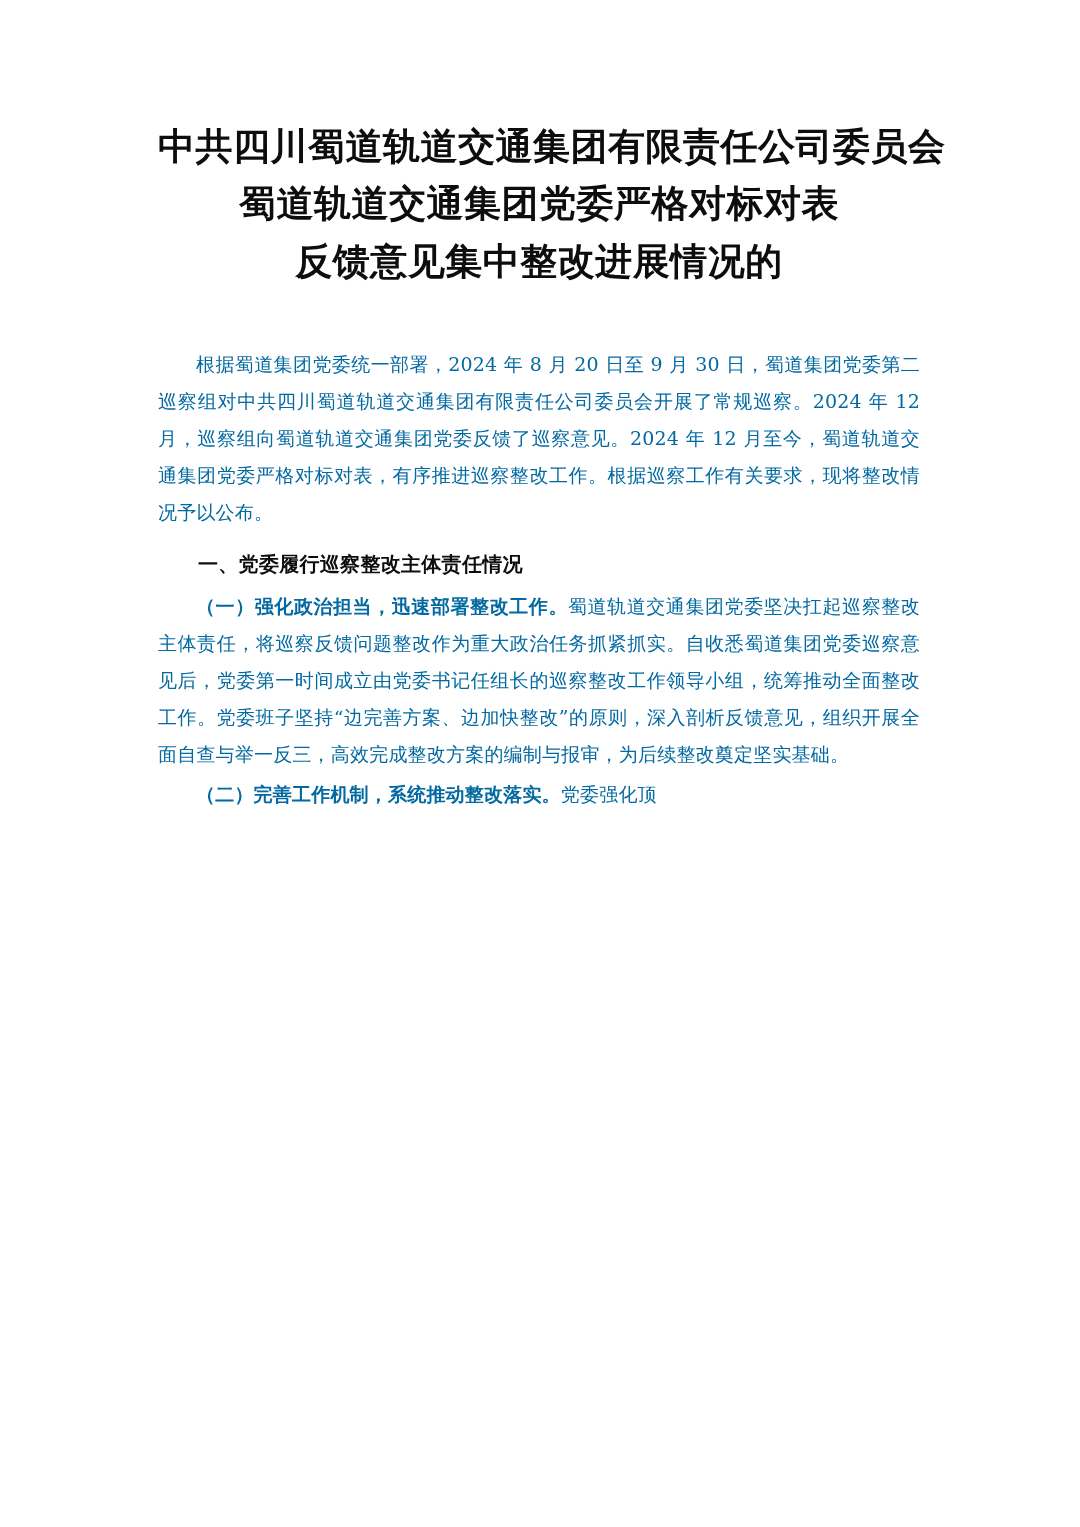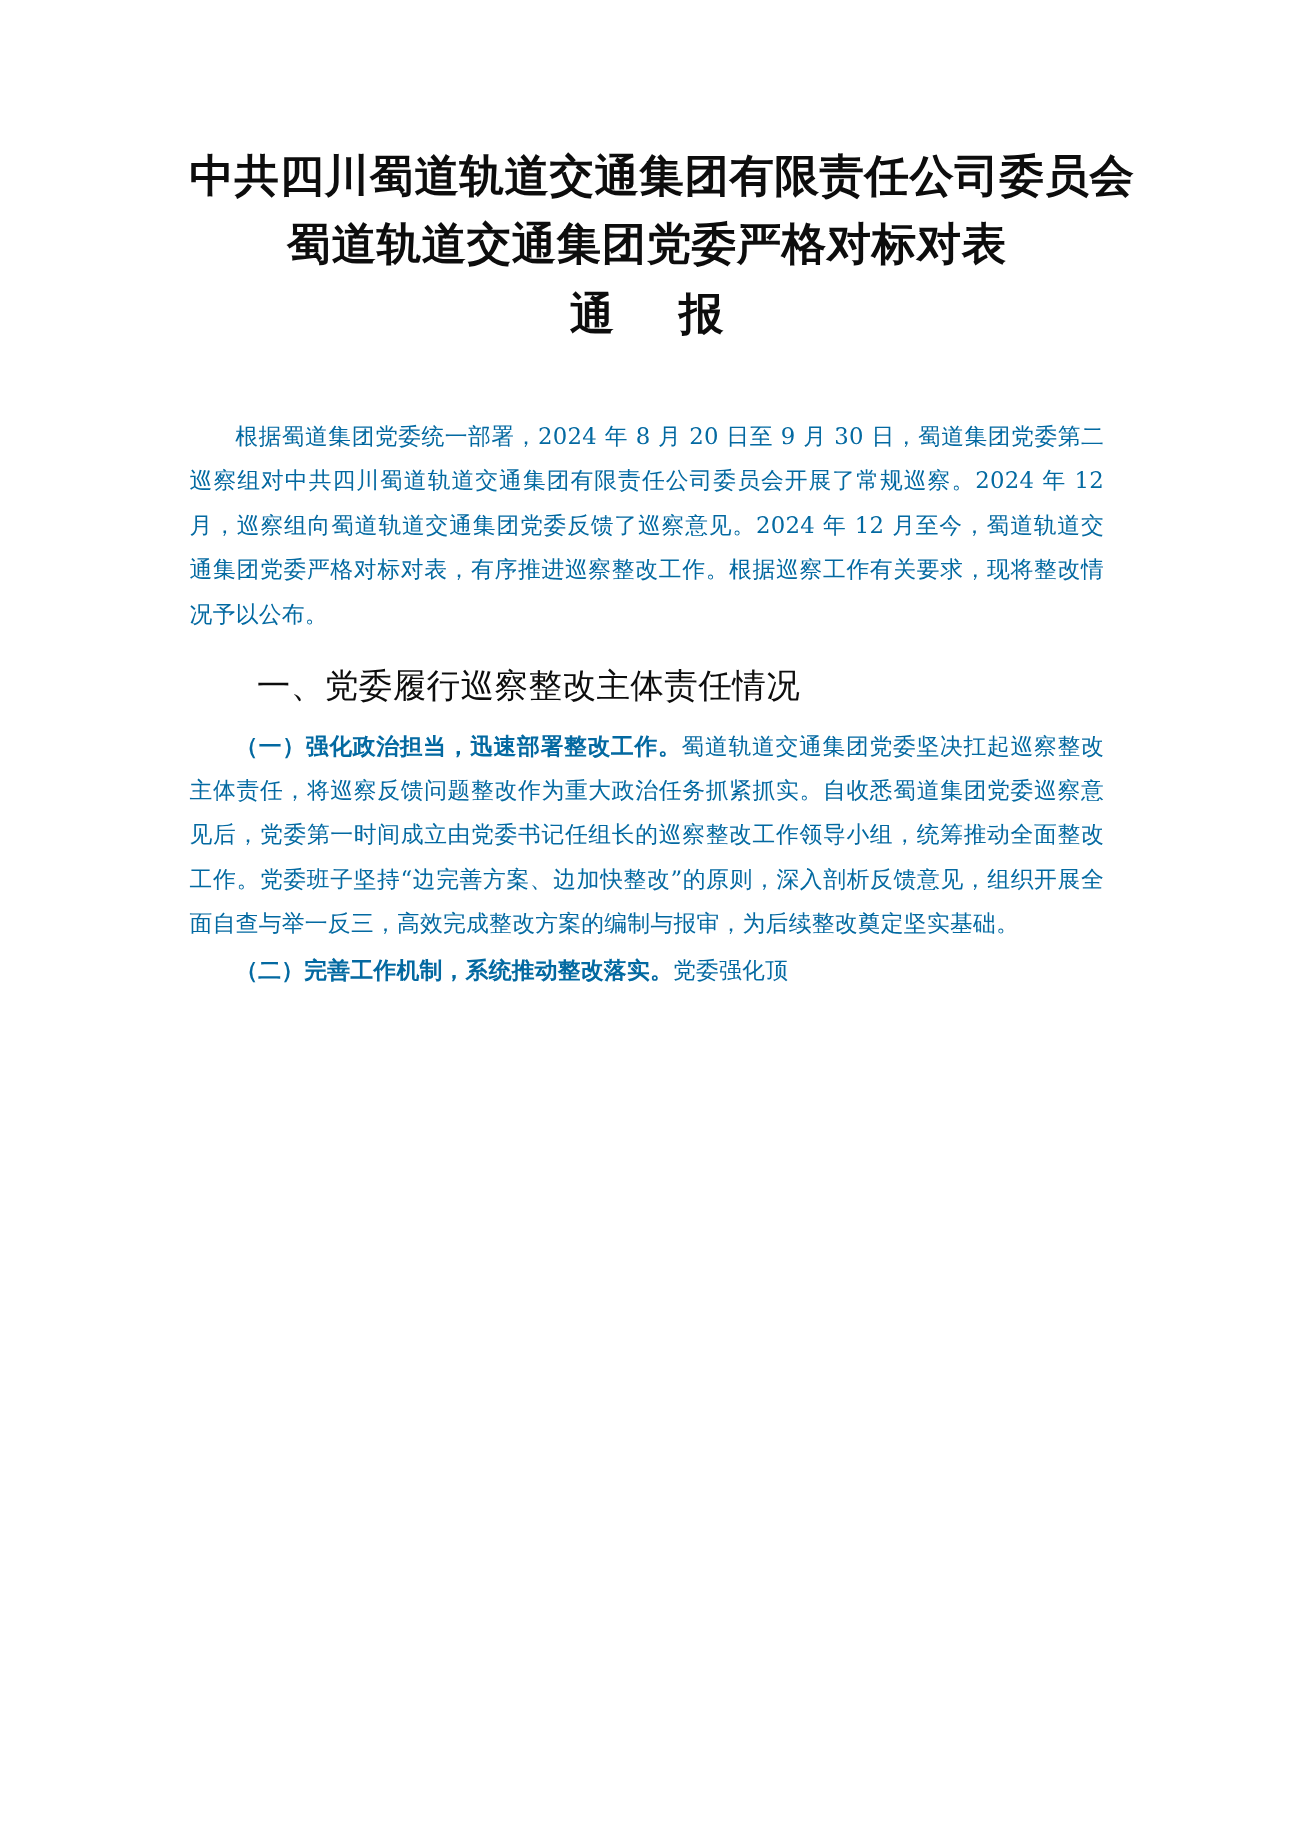--- a/index.html
+++ b/index.html
@@ -44,23 +44,23 @@
     font-size: 19px;
     line-height: 1.95;
     text-align: justify;
     text-justify: inter-ideograph;
     margin: 0 0 2px 0;
     text-indent: 2em;
     letter-spacing: 0.2px;
     color: #0369a1;
   }
   .heading-1 {
-    font-size: 28px;
+    font-size: 20px;
     line-height: 1.95;
-    font-weight: normal;
+    font-weight: bold;
     margin: 14px 0 4px 0;
     text-indent: 2em;
     letter-spacing: 0.3px;
     color: #0d0d0d;
   }
   .para-strong {
     font-weight: bold;
     font-family: Liberation Serif, serif;
   }
   .page-number {
@@ -77,21 +77,21 @@
 </head>
 <body>
 
 <div class="page">
 
   <div class="content">
 
     <div class="doc-title">
       <span class="line">中共四川蜀道轨道交通集团有限责任公司委员会</span>
       <span class="line">蜀道轨道交通集团党委严格对标对表</span>
-      <span class="line">通    报</span>
+      <span class="line">反馈意见集中整改进展情况的</span>
     </div>
 
     <div class="title-gap"></div>
 
     <p class="body-par">根据蜀道集团党委统一部署，2024 年 8 月 20 日至 9 月 30 日，蜀道集团党委第二巡察组对中共四川蜀道轨道交通集团有限责任公司委员会开展了常规巡察。2024 年 12 月，巡察组向蜀道轨道交通集团党委反馈了巡察意见。2024 年 12 月至今，蜀道轨道交通集团党委严格对标对表，有序推进巡察整改工作。根据巡察工作有关要求，现将整改情况予以公布。</p>
 
     <div class="heading-1">一、党委履行巡察整改主体责任情况</div>
 
     <p class="body-par"><span class="para-strong">（一）强化政治担当，迅速部署整改工作。</span><span>蜀道轨道交通集团党委坚决扛起巡察整改主体责任，将巡察反馈问题整改作为重大政治任务抓紧抓实。自收悉蜀道集团党委巡察意见后，党委第一时间成立由党委书记任组长的巡察整改工作领导小组，统筹推动全面整改工作。党委班子坚持“边完善方案、边加快整改”的原则，深入剖析反馈意见，组织开展全面自查与举一反三，高效完成整改方案的编制与报审，为后续整改奠定坚实基础。</span></p>
 

